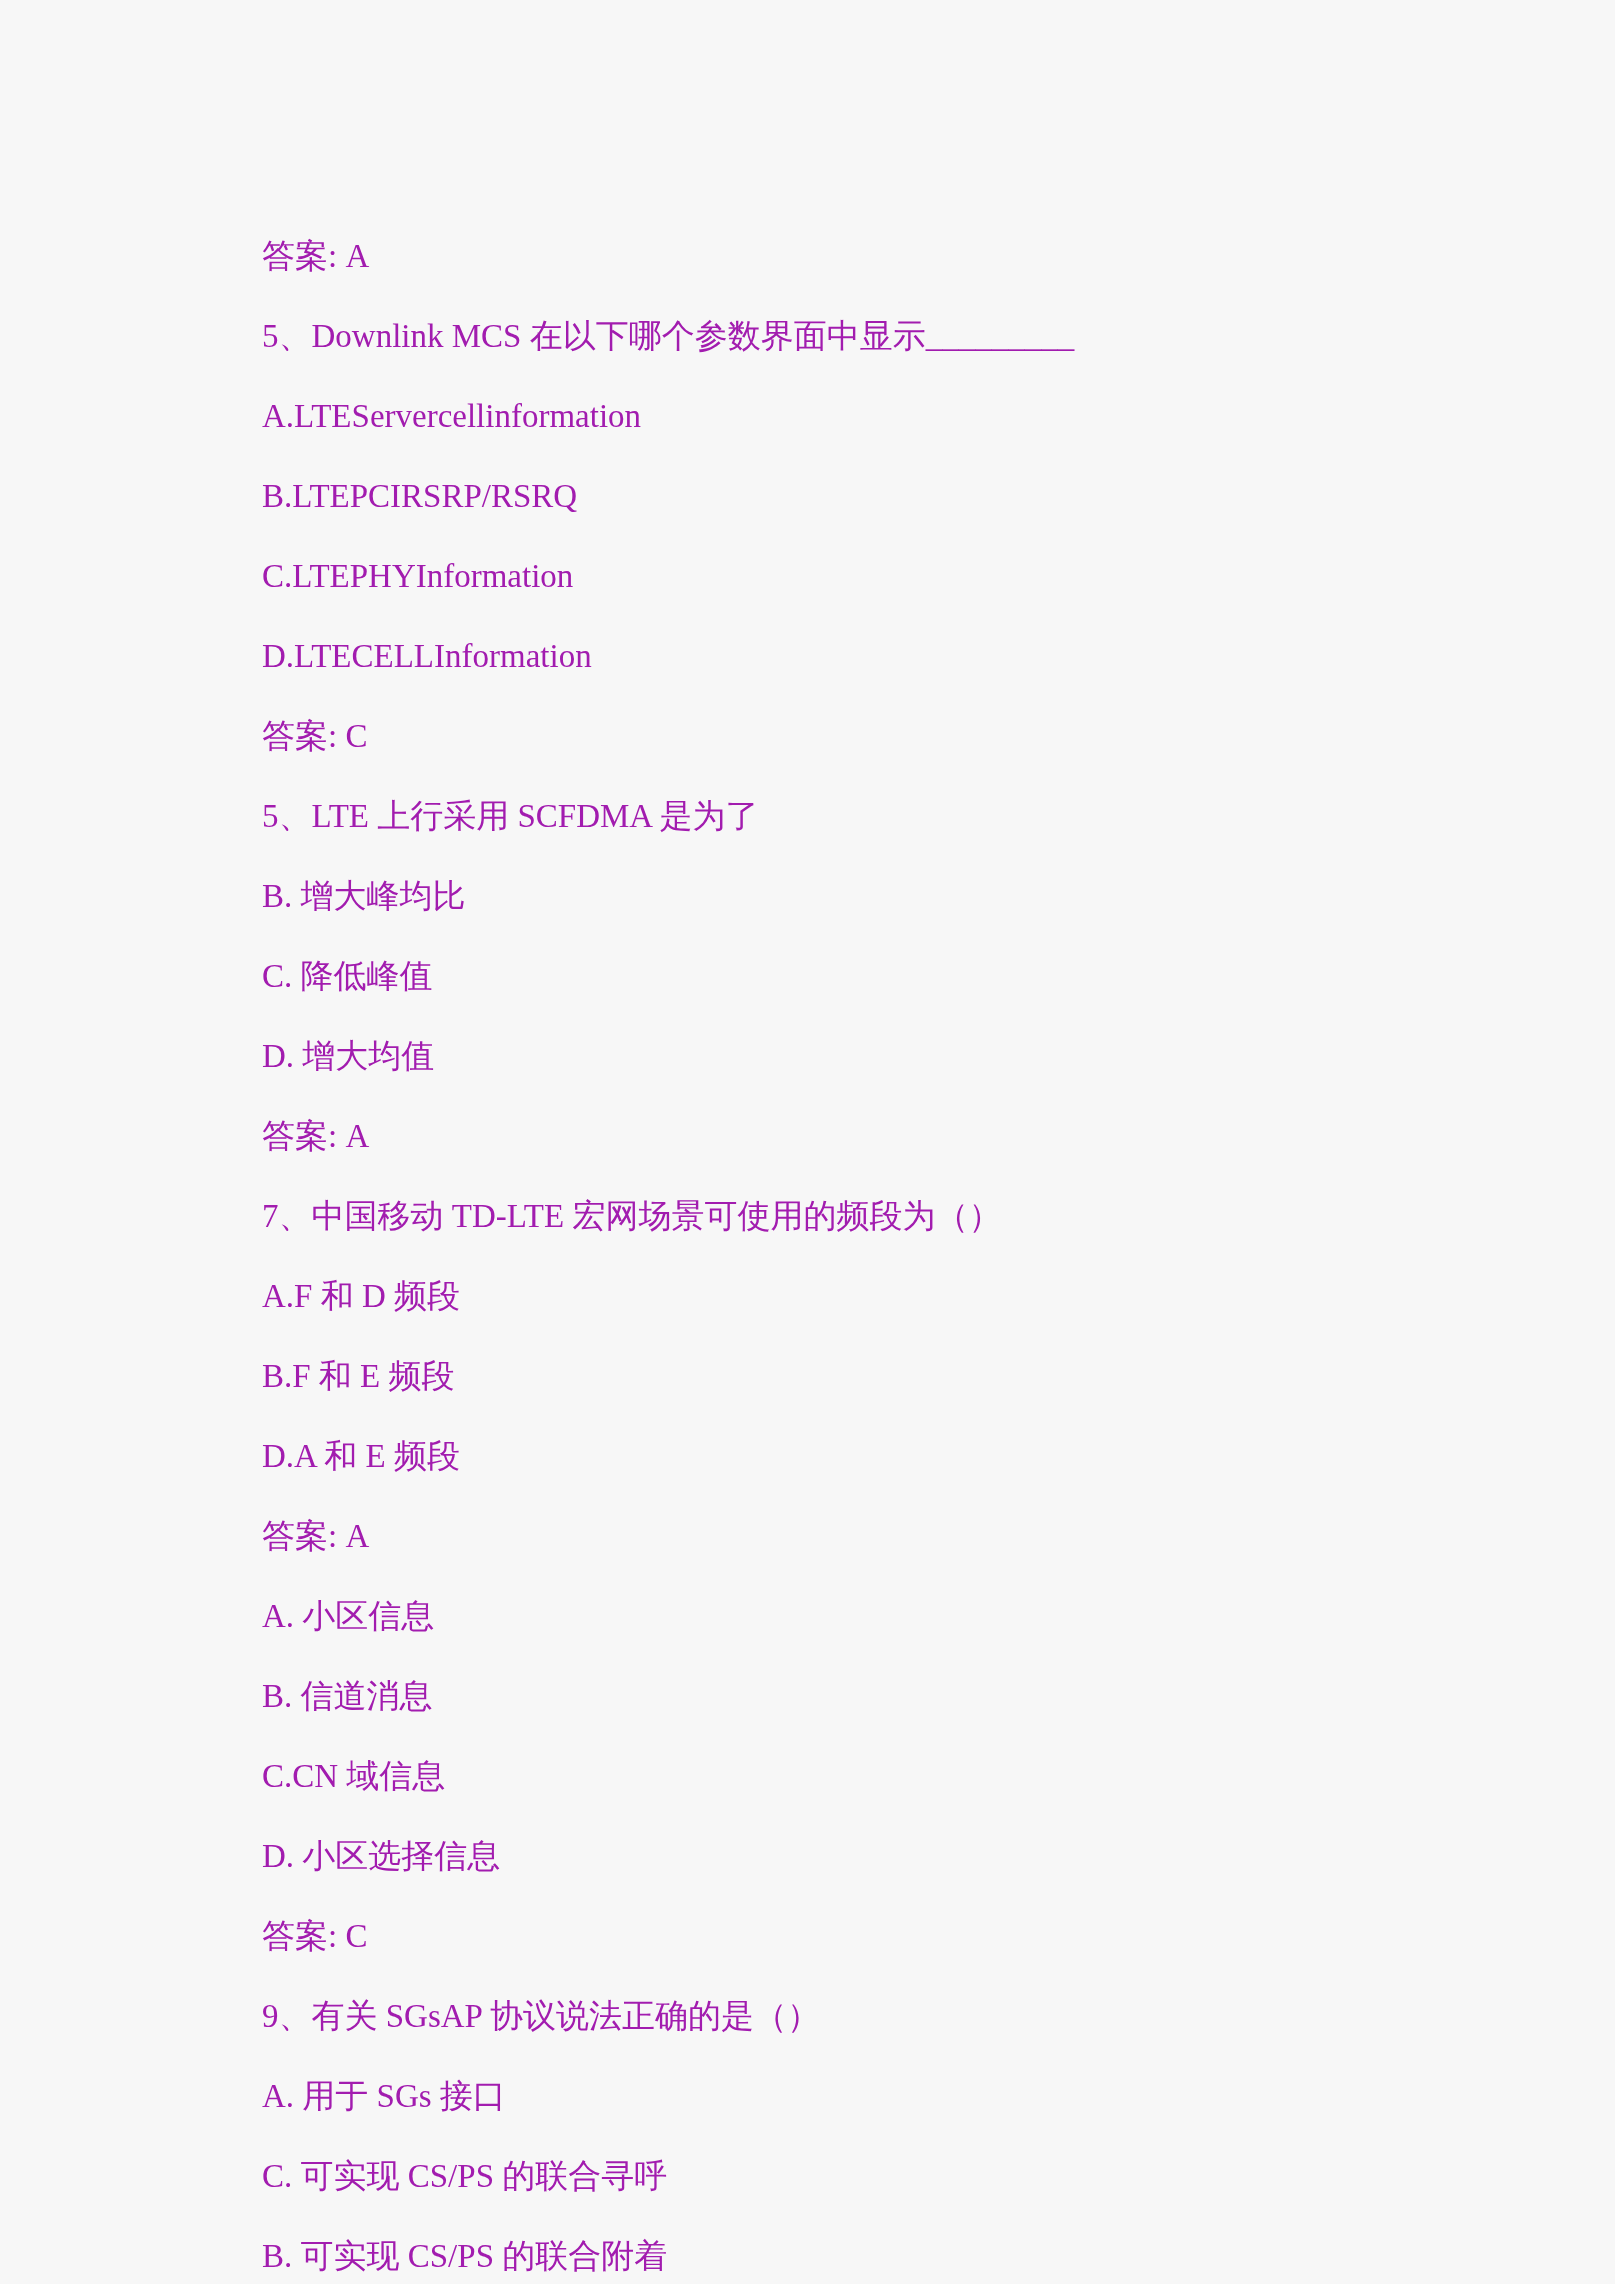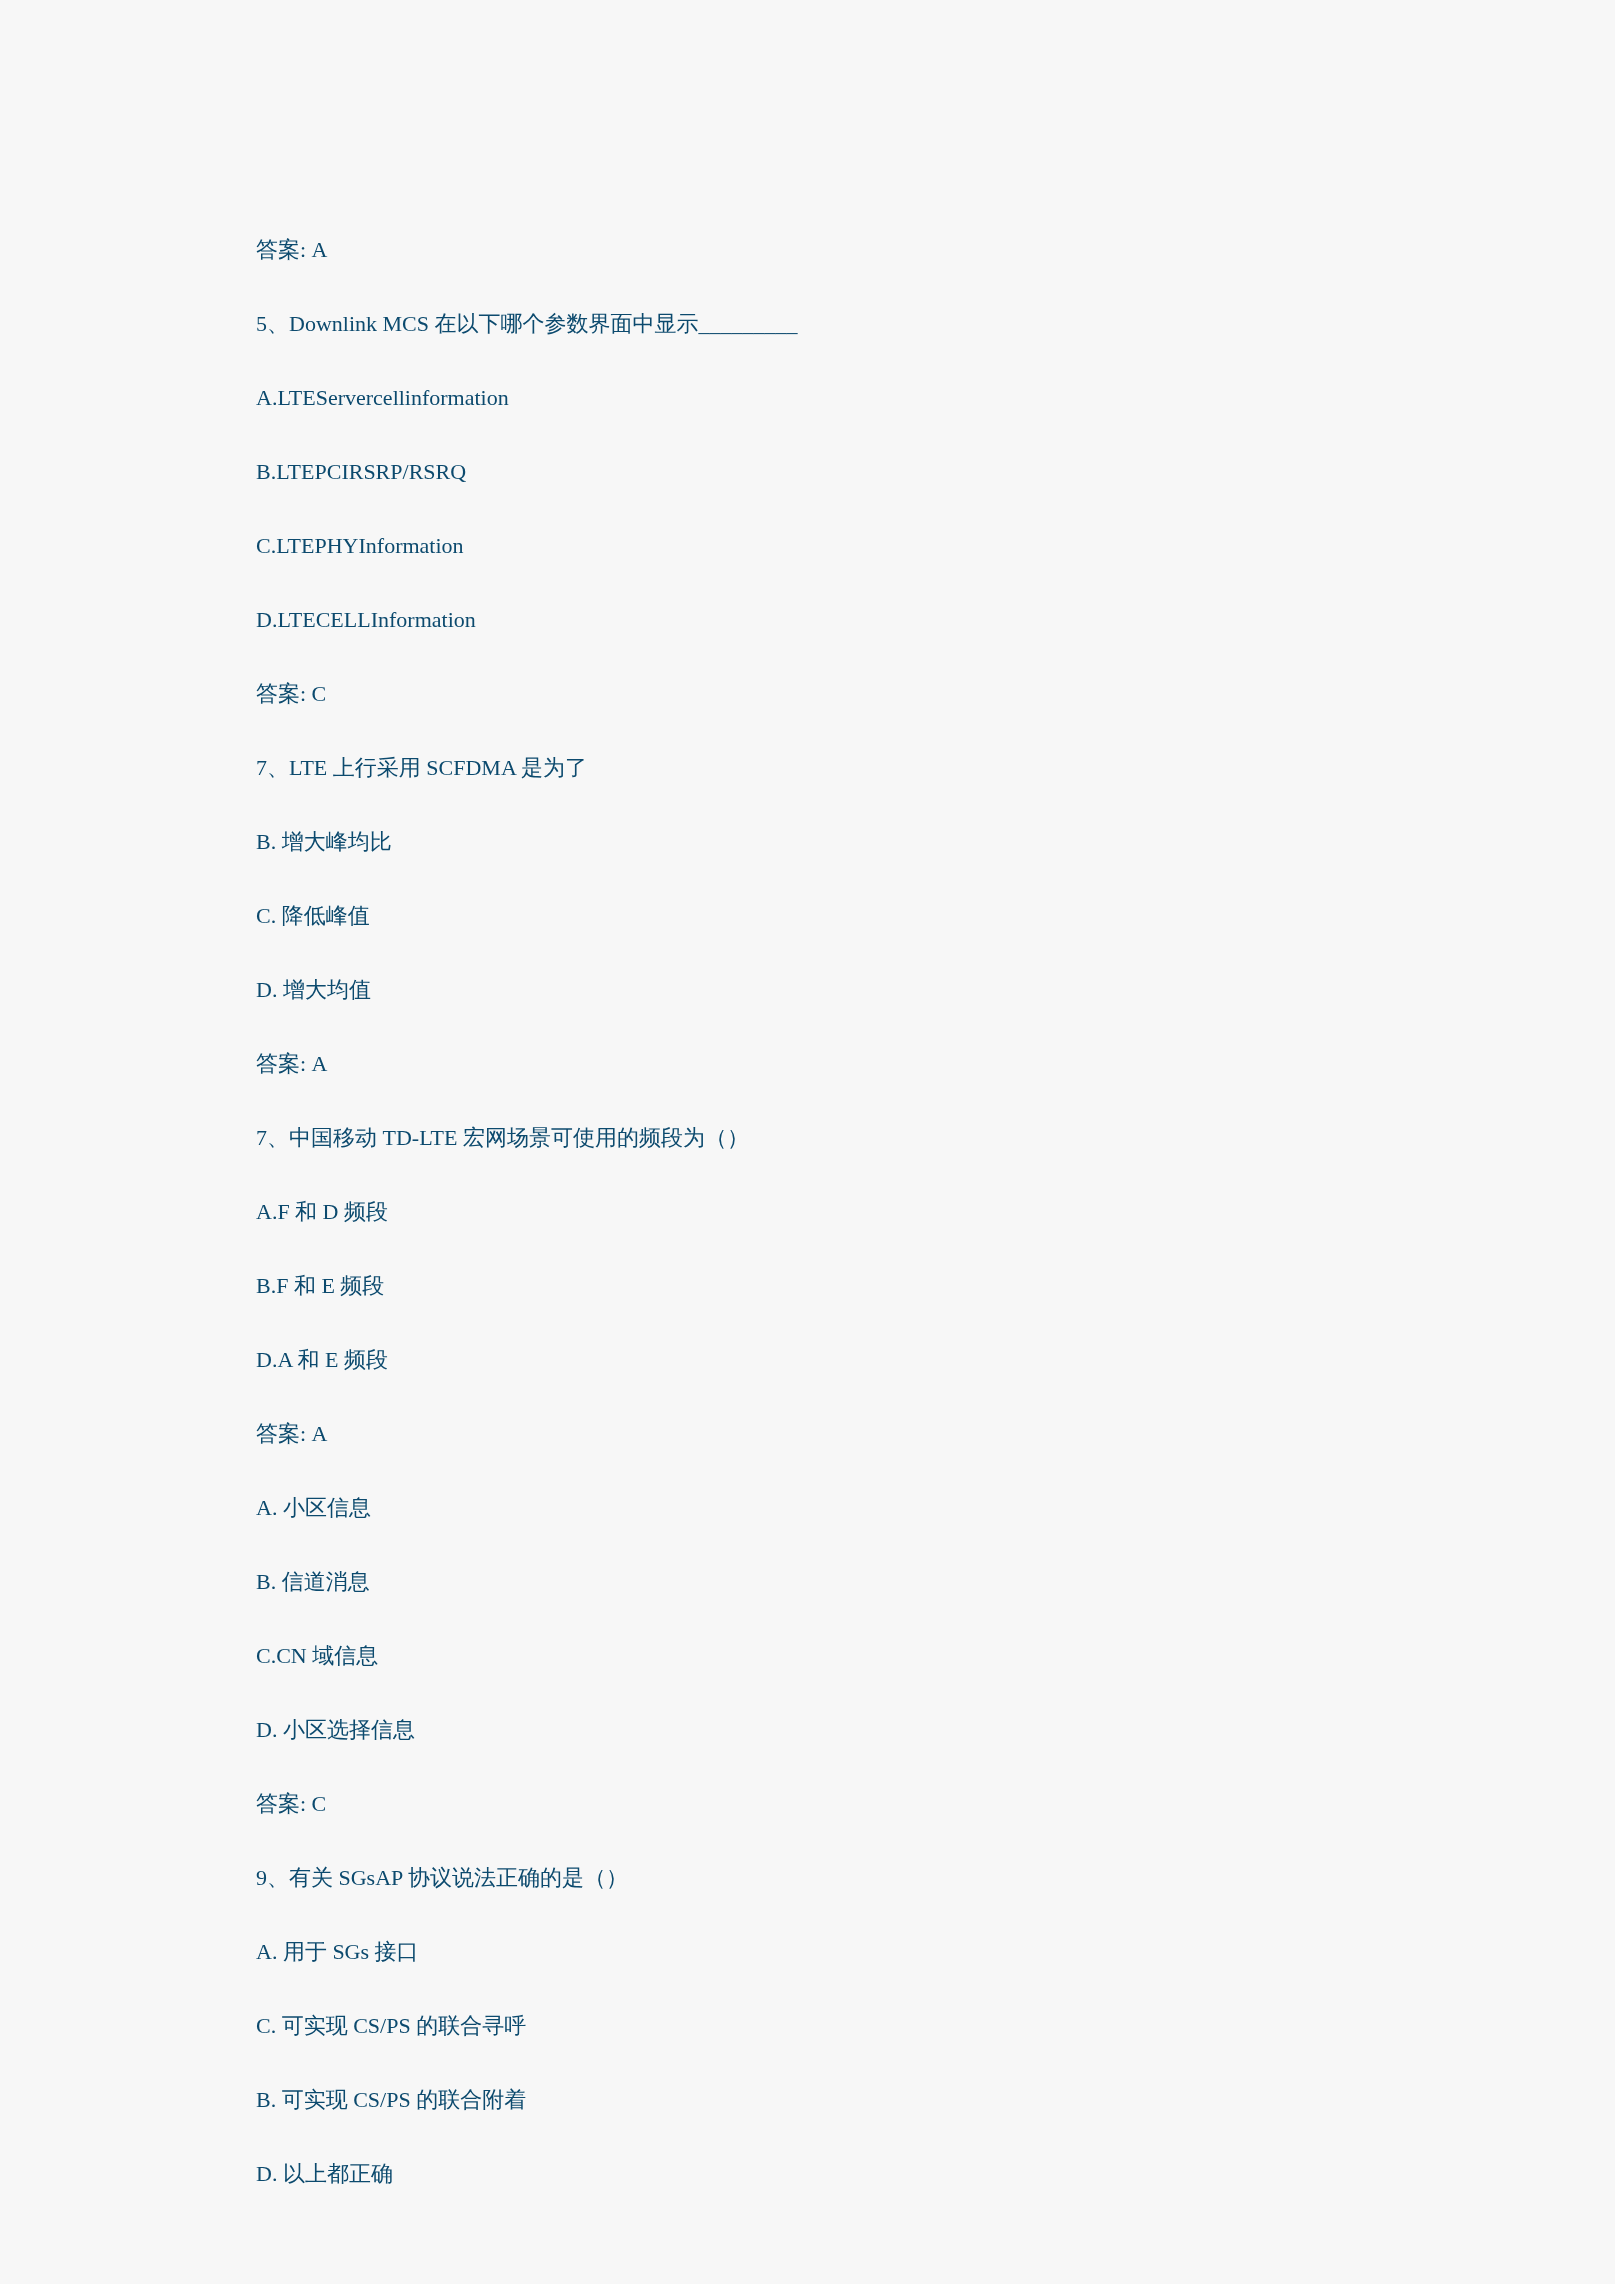--- a/index.html
+++ b/index.html
@@ -12,42 +12,42 @@
     background: #f7f7f7;
     overflow: hidden;
   }
   .document {
     box-sizing: border-box;
     width: 1616px;
     height: 2284px;
     padding: 208px 81px 0 246px;
   }
   .line {
-    margin: 10px;
+    margin: 16px;
     padding: 0;
     font-family: "Liberation Serif", "DejaVu Serif", serif;
-    font-size: 22px;
+    font-size: 33px;
     line-height: 64px;
     font-weight: 400;
-    color: #0c4a6e;
+    color: #a21caf;
     white-space: pre;
   }
 </style>
 </head>
 <body>
 
 <div class="document">
   <p class="line">答案: A</p>
   <p class="line">5、Downlink MCS 在以下哪个参数界面中显示_________</p>
   <p class="line">A.LTEServercellinformation</p>
   <p class="line">B.LTEPCIRSRP/RSRQ</p>
   <p class="line">C.LTEPHYInformation</p>
   <p class="line">D.LTECELLInformation</p>
   <p class="line">答案: C</p>
-  <p class="line">7、LTE 上行采用 SCFDMA 是为了</p>
+  <p class="line">5、LTE 上行采用 SCFDMA 是为了</p>
   <p class="line">B. 增大峰均比</p>
   <p class="line">C. 降低峰值</p>
   <p class="line">D. 增大均值</p>
   <p class="line">答案: A</p>
   <p class="line">7、中国移动 TD-LTE 宏网场景可使用的频段为（）</p>
   <p class="line">A.F 和 D 频段</p>
   <p class="line">B.F 和 E 频段</p>
   <p class="line">D.A 和 E 频段</p>
   <p class="line">答案: A</p>
   <p class="line">A. 小区信息</p>

